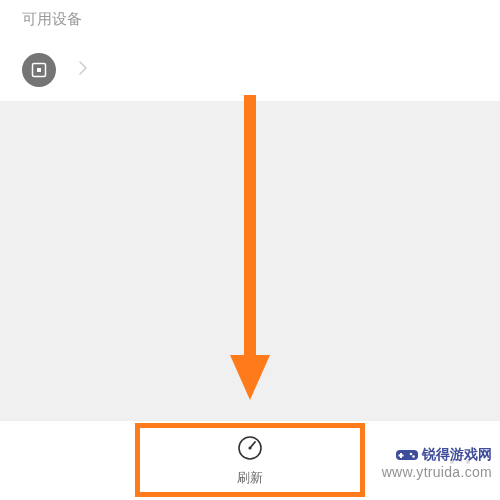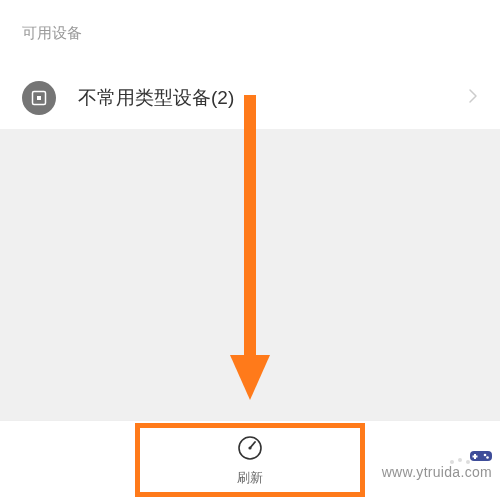--- a/index.html
+++ b/index.html
@@ -6,21 +6,21 @@
     body {
       width: 500px;
       height: 500px;
       font-family: -apple-system, "Helvetica Neue", Arial, sans-serif;
       background: #f0f0f0;
       position: relative;
       overflow: hidden;
     }
     .section-header {
       background: #fff;
-      padding: 24px 22px;
+      padding: 10px 22px;
       font-size: 15px;
       color: #999;
     }
     .list-item {
       background: #fff;
       display: flex;
       align-items: center;
       padding: 14px 22px;
       cursor: pointer;
     }
@@ -138,21 +138,20 @@
 
 <div class="section-header">可用设备</div>
 
 <div class="list-item">
   <span class="item-icon">
     <svg width="16" height="16" viewBox="0 0 16 16">
       <rect x="1.5" y="1.5" width="13" height="13" rx="1.5" fill="none" stroke="#fff" stroke-width="1.5"></rect>
       <rect x="6" y="6" width="4" height="4" fill="#fff"></rect>
     </svg>
   </span>
-  <span class="item-label">不常用类型设备(2)</span>
   <span class="chevron">
     <svg width="10" height="16" viewBox="0 0 10 16">
       <path d="M2 2 L8 8 L2 14" fill="none" stroke="#ccc" stroke-width="1.5" stroke-linecap="round" stroke-linejoin="round"></path>
     </svg>
   </span>
 </div>
 
 <div class="empty-area"></div>
 
 <div class="bottom-bar">
@@ -182,15 +181,16 @@
 
 <div class="watermark-logo">
   <span class="wm-icon">
     <svg width="22" height="16" viewBox="0 0 22 16">
       <path d="M4 3 h14 a4 4 0 0 1 4 4 v2 a4 4 0 0 1 -4 4 h-14 a4 4 0 0 1 -4 -4 v-2 a4 4 0 0 1 4 -4 z" fill="#2a3a8f"></path>
       <rect x="4" y="6" width="2" height="5" fill="#fff"></rect>
       <rect x="2.5" y="7.5" width="5" height="2" fill="#fff"></rect>
       <circle cx="15" cy="7" r="1.3" fill="#fff"></circle>
       <circle cx="17.5" cy="9.5" r="1.3" fill="#fff"></circle>
     </svg>
+    <span class="wm-text">锐得游戏网</span>
   </span>
   <span class="wm-url">www.ytruida.com</span>
 </div>
 
 </body></html>

